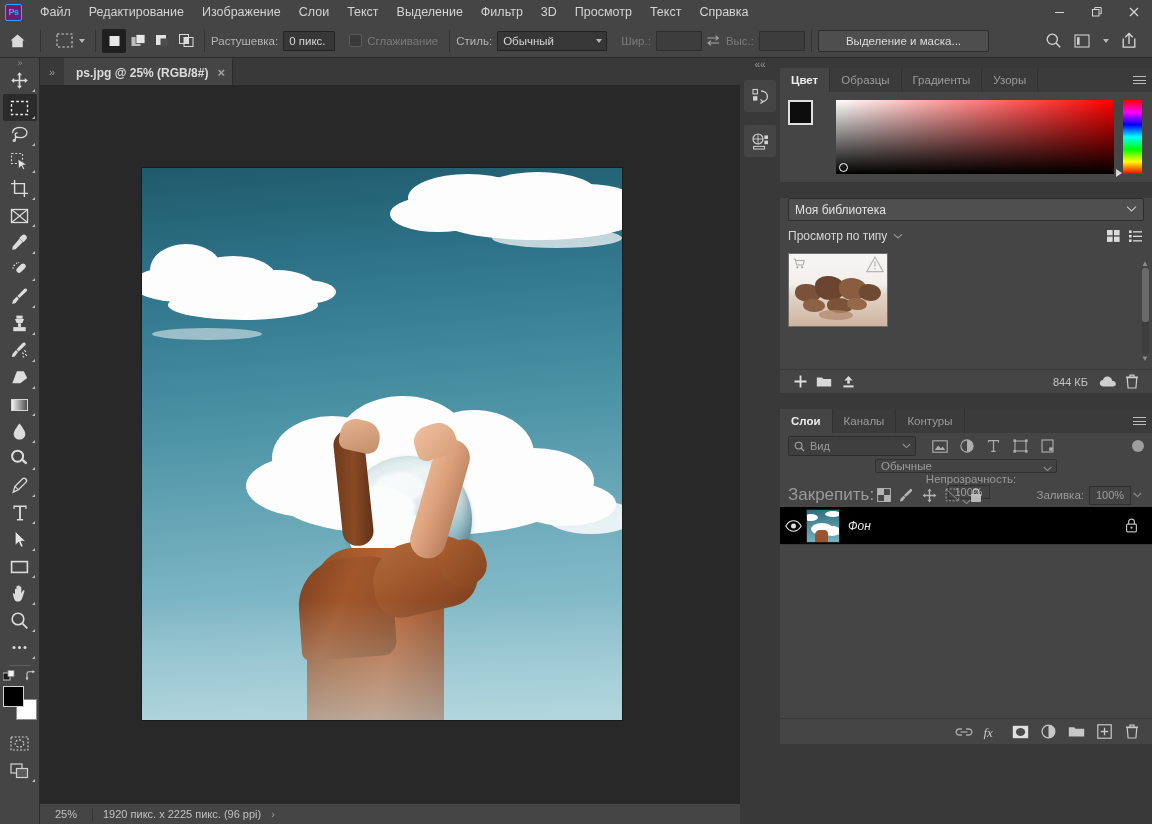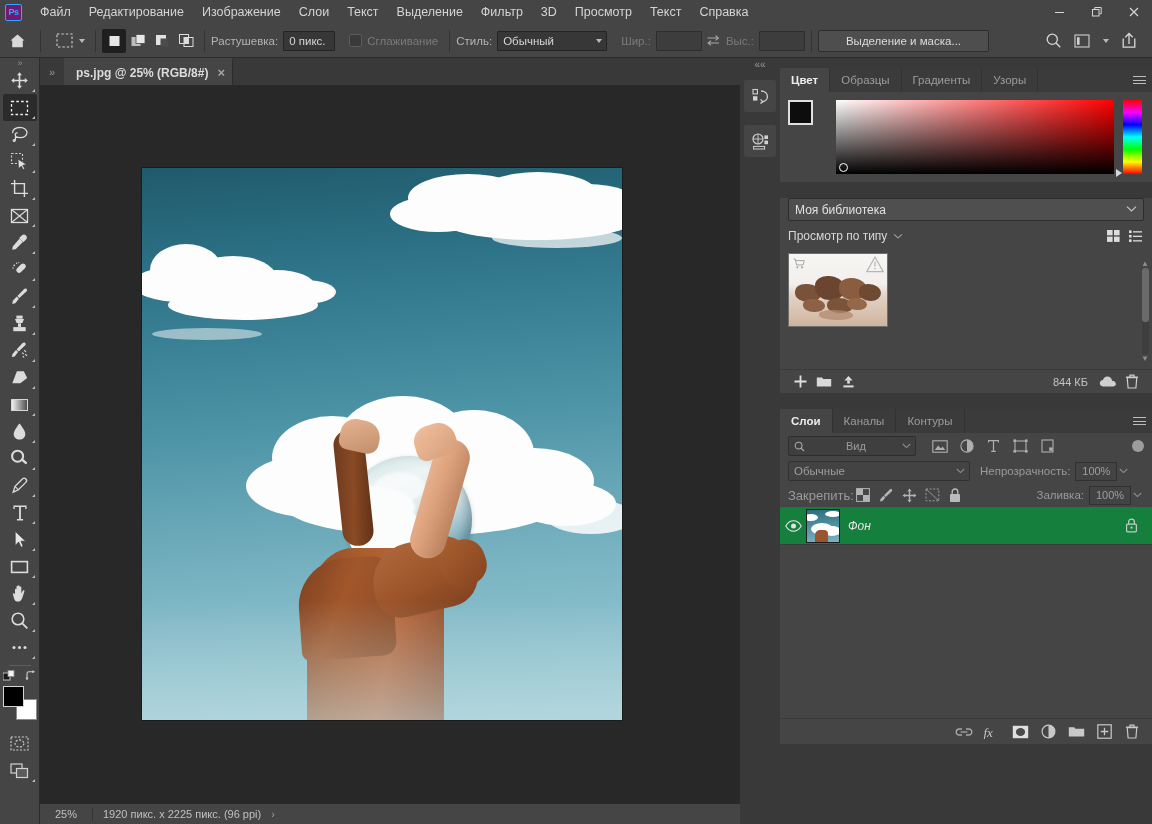--- a/index.html
+++ b/index.html
@@ -255,38 +255,38 @@
   .lf-size{margin-left:auto;font-size:11px;color:#c4c4c4;margin-right:8px;}
   .vscroll{position:absolute;right:2px;top:6px;width:9px;height:104px;}
   .vscroll .track{position:absolute;top:9px;bottom:9px;left:1px;width:7px;background:#3e3e3e;}
   .vscroll .thumbb{position:absolute;top:9px;left:1px;width:7px;height:54px;background:#6a6a6a;border-radius:3px;}
   .vs-ar{position:absolute;left:0;color:#8d8d8d;font-size:8px;}
 
   
   .lay-filter { height:26px; display:flex; align-items:center; padding:0 8px; }
   .lf-search {
     width:128px;height:20px;background:#3f3f3f;border:1px solid #2d2d2d;border-radius:2px;
-    display:flex;align-items:center;padding:0 5px;position:relative;gap:36px;
+    display:flex;align-items:center;padding:0 5px;position:relative;
   }
   .lf-search .t{font-size:11px;color:#9b9b9b;margin-left:5px;}
   .lf-kinds { display:flex; align-items:center; gap:8px; margin-left:14px; }
   .lf-k{width:19px;height:19px;display:flex;align-items:center;justify-content:center;opacity:.72;}
   .lf-toggle{margin-left:auto;width:12px;height:12px;border-radius:50%;background:#9c9c9c;}
-  .lay-blend { height:24px; display:flex; align-items:center; padding:0 8px; }
+  .lay-blend { height:24px; display:flex; align-items:center; padding:0 8px;flex-direction:column; }
   .bl-select{width:182px;height:20px;background:#434343;border:1px solid #313131;border-radius:2px;
     display:flex;align-items:center;padding:0 5px;font-size:11.5px;color:#9e9e9e;position:relative;}
   .bl-lab{font-size:11.5px;color:#9a9a9a;margin-left:10px;}
   .bl-val{width:42px;height:19px;background:#434343;border:1px solid #313131;margin-left:5px;
     font-size:11px;color:#9e9e9e;display:flex;align-items:center;justify-content:center;}
   .bl-caret{width:13px;height:19px;display:flex;align-items:center;justify-content:center;}
   .lay-lock { height:24px; display:flex; align-items:center; padding:0 8px; }
-  .ll-lab{font-size:13px;color:#9a9a9a;margin-right:0;}
+  .ll-lab{font-size:17px;color:#9a9a9a;margin-right:0;}
   .ll-i{width:19px;height:19px;display:flex;align-items:center;justify-content:center;margin-right:4px;opacity:.8;}
   .lay-list{background:#454545;}
-  .layer-row{height:38px;display:flex;align-items:center;border-bottom:1px solid #3b3b3b;background:#15803d;}
+  .layer-row{height:38px;display:flex;align-items:center;border-bottom:1px solid #3b3b3b;background:#000000;}
   .eye-cell{width:26px;display:flex;align-items:center;justify-content:center;}
   .lay-thumb{width:34px;height:34px;border:1px solid #1d1d1d;position:relative;overflow:hidden;
     background:linear-gradient(175deg,#2c6e80,#79b4c1);margin-right:8px;}
   .lt-cloud{position:absolute;background:#fff;border-radius:50%;}
   .lt-body{position:absolute;left:8px;bottom:0;width:13px;height:12px;background:#9b5430;border-radius:5px 4px 0 0;}
   .lay-name{font-size:12px;color:#e4e4e4;font-style:italic;}
   .lay-lockicon{margin-left:auto;margin-right:14px;opacity:.85;}
   .lay-foot{position:absolute;left:0;bottom:0;width:372px;height:26px;background:#454545;
     display:flex;align-items:center;justify-content:flex-end;padding-right:6px;border-top:1px solid #3a3a3a;}
   .lfb{width:28px;height:24px;display:flex;align-items:center;justify-content:center;}

